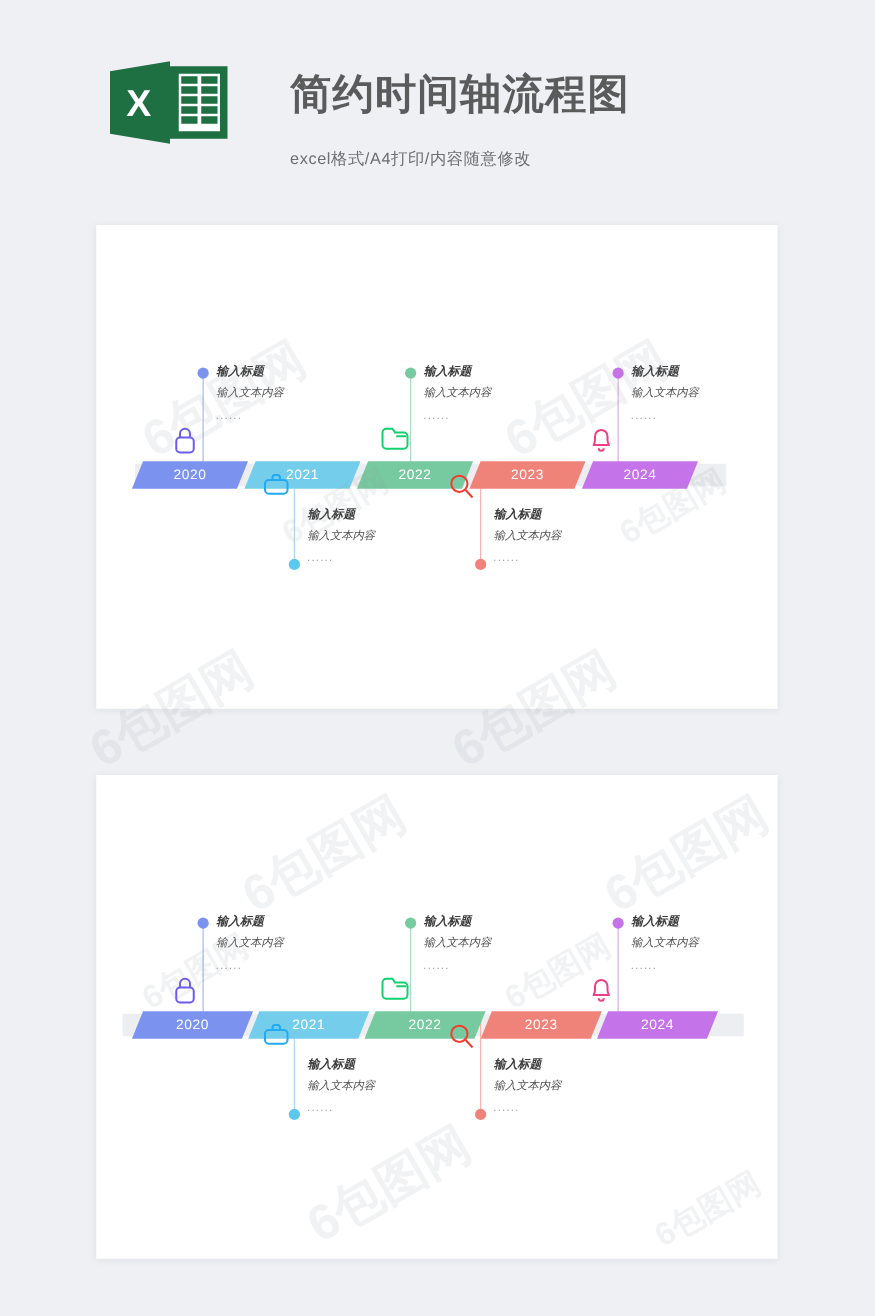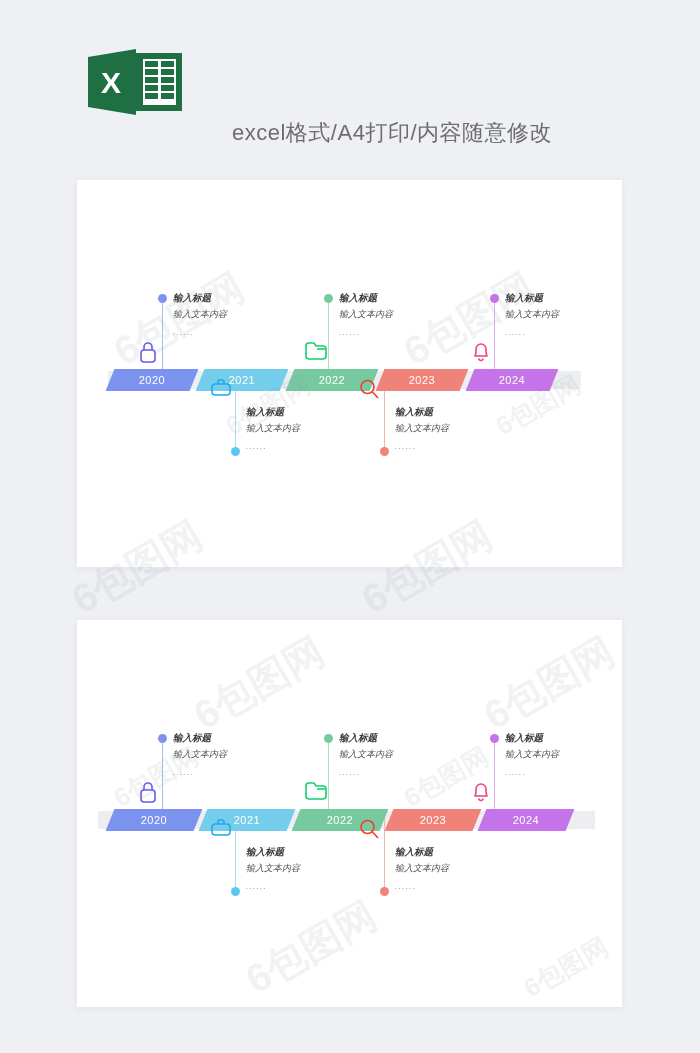--- a/index.html
+++ b/index.html
@@ -11,21 +11,21 @@
   
   .header{position:absolute;left:0;top:0;width:700px;height:170px;}
   .xl-logo{position:absolute;left:86px;top:45px;width:100px;height:74px;}
   .head-title{
     position:absolute;left:232px;top:53px;
     font-size:33px;font-weight:bold;color:#5b5b5b;letter-spacing:1px;
     white-space:nowrap;
   }
   .head-sub{
     position:absolute;left:232px;top:118px;
-    font-size:22px;color:#6d6d6d;letter-spacing:.5px;white-space:nowrap;
+    font-size:13px;color:#6d6d6d;letter-spacing:.5px;white-space:nowrap;
   }
   
   .card{
     position:absolute;background:#ffffff;
     box-shadow:0 1px 6px rgba(120,125,140,.13);
   }
   #card1{left:77px;top:180px;width:545px;height:387px;}
   #card2{left:77px;top:620px;width:545px;height:387px;}
   
   .diagram{position:absolute;left:0;top:0;width:100%;height:100%;}
@@ -77,20 +77,21 @@
       <rect x="59" y="32" width="13" height="6"></rect>
       <rect x="75" y="32" width="13" height="6"></rect>
       <rect x="59" y="40" width="13" height="6"></rect>
       <rect x="75" y="40" width="13" height="6"></rect>
       <rect x="59" y="48" width="13" height="6"></rect>
       <rect x="75" y="48" width="13" height="6"></rect>
     </g>
     <text x="25" y="48" font-family="Liberation Sans, sans-serif" font-size="30" font-weight="bold" fill="#ffffff" text-anchor="middle">X</text>
   </svg>
 
+  <div class="head-title">简约时间轴流程图</div>
   <div class="head-sub">excel格式/A4打印/内容随意修改</div>
 </div>
 
 <div class="card" id="card1">
   <div class="diagram">
 
     <div class="railbg" style="left:31px;top:191px;width:473px;"></div>
 
     <div class="stem" style="left:85px;top:119px;height:78px;background:#a9bcf5;"></div>
     <div class="dot" style="left:81px;top:114px;background:#7b93ef;"></div>

